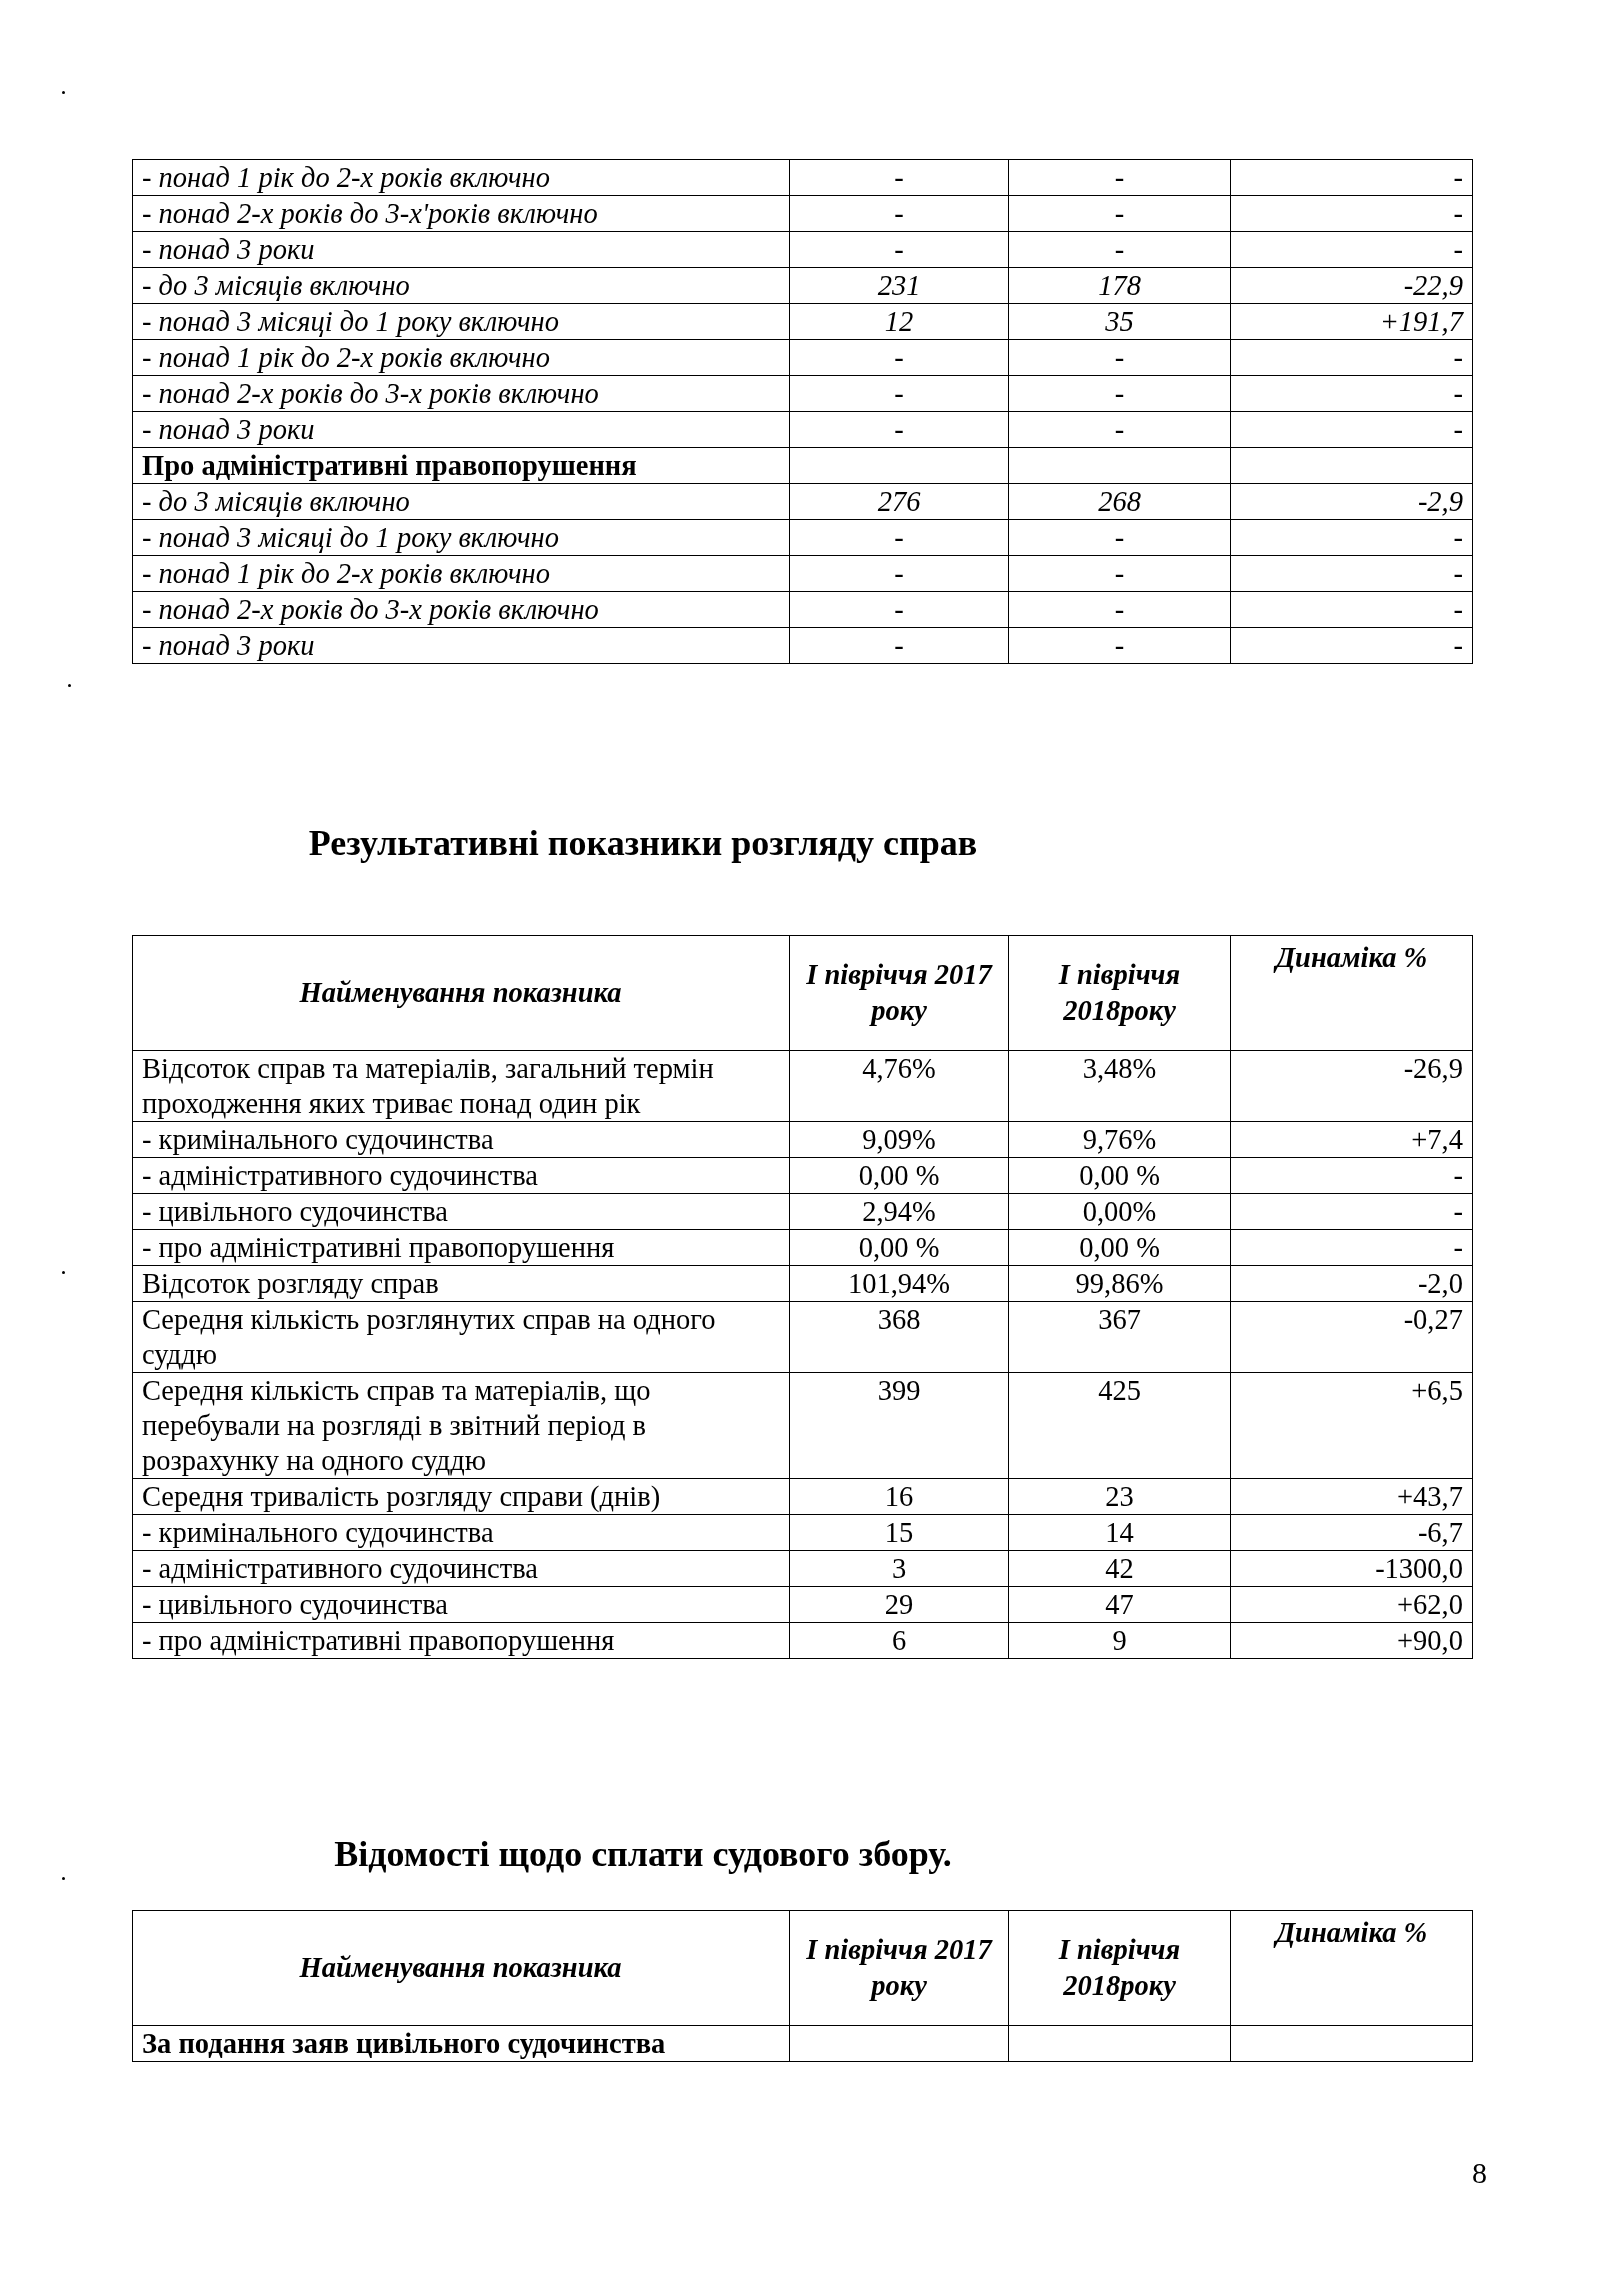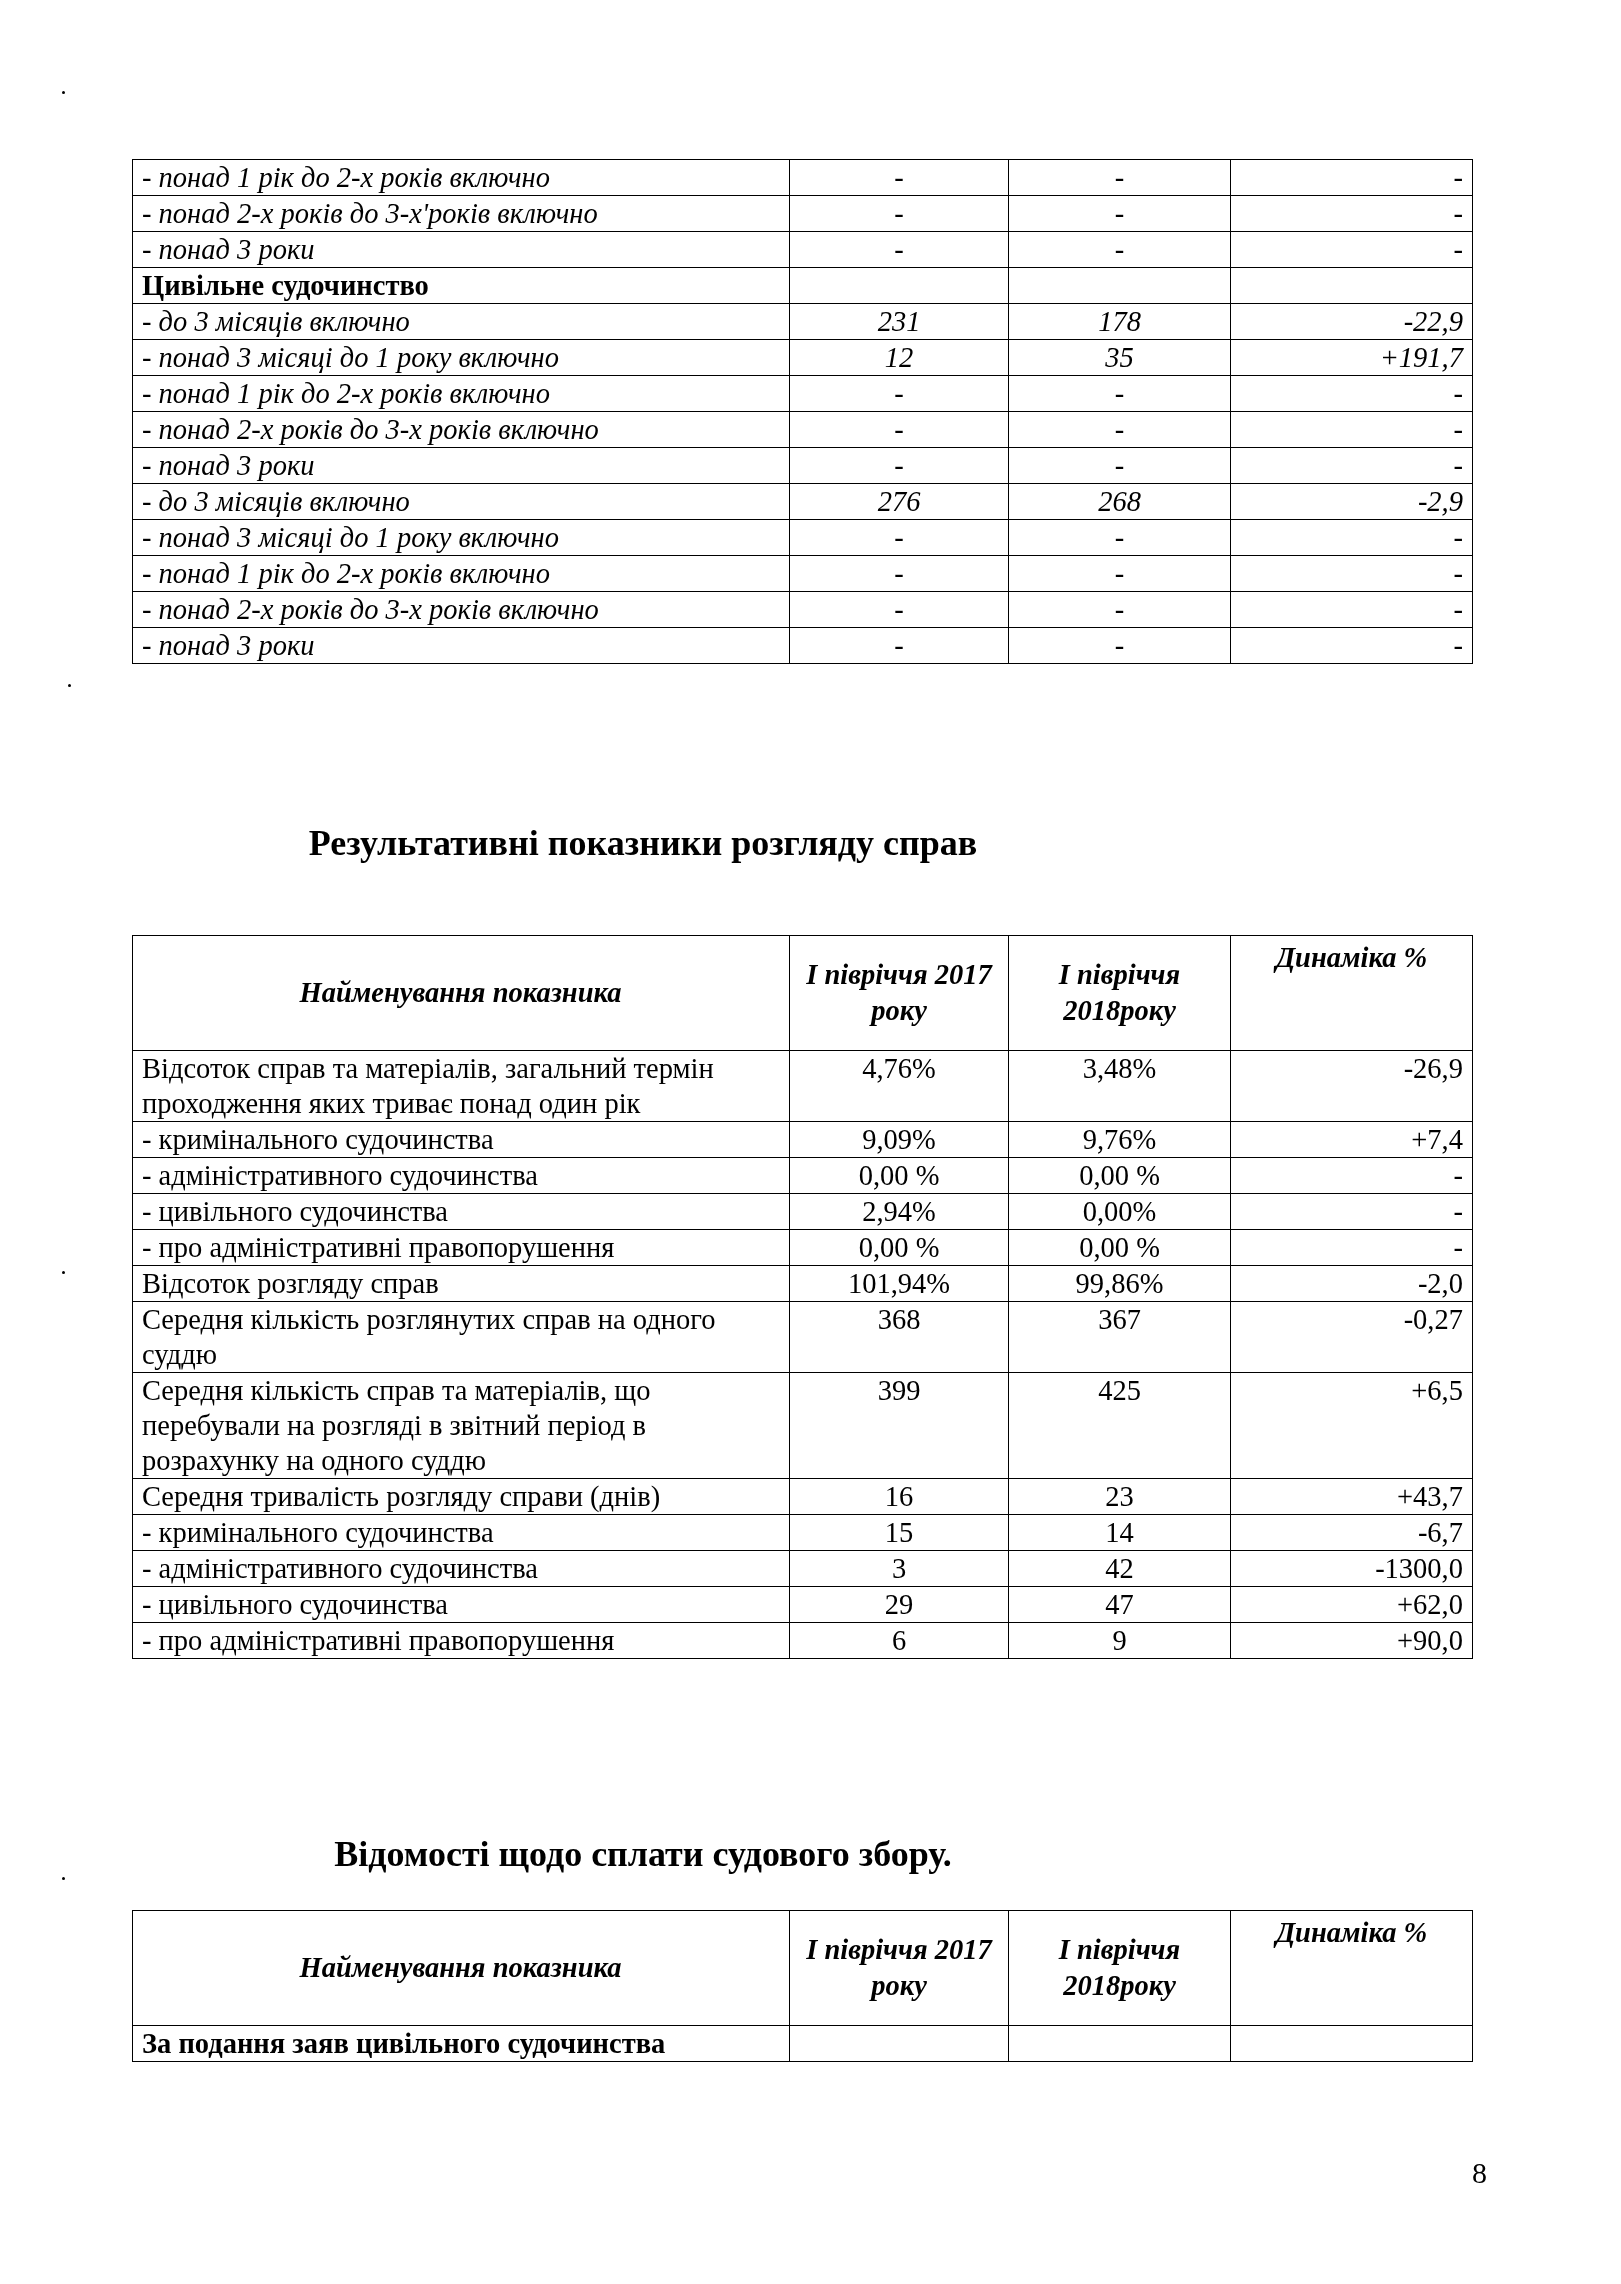--- a/index.html
+++ b/index.html
@@ -65,26 +65,20 @@
         <td class="num">-</td>
         <td class="num">-</td>
         <td class="dyn">-</td>
       </tr>
       <tr class="italic">
         <td class="lbl">- понад 3 роки</td>
         <td class="num">-</td>
         <td class="num">-</td>
         <td class="dyn">-</td>
       </tr>
-      <tr class="group">
-        <td class="lbl">Цивільне судочинство</td>
-        <td class="num"></td>
-        <td class="num"></td>
-        <td class="dyn"></td>
-      </tr>
       <tr class="italic">
         <td class="lbl">- до 3 місяців включно</td>
         <td class="num">231</td>
         <td class="num">178</td>
         <td class="dyn">-22,9</td>
       </tr>
       <tr class="italic">
         <td class="lbl">- понад 3 місяці до 1 року включно</td>
         <td class="num">12</td>
         <td class="num">35</td>
@@ -100,20 +94,26 @@
         <td class="lbl">- понад 2-х років до 3-х років включно</td>
         <td class="num">-</td>
         <td class="num">-</td>
         <td class="dyn">-</td>
       </tr>
       <tr class="italic">
         <td class="lbl">- понад 3 роки</td>
         <td class="num">-</td>
         <td class="num">-</td>
         <td class="dyn">-</td>
+      </tr>
+      <tr class="group">
+        <td class="lbl">Про  адміністративні правопорушення</td>
+        <td class="num"></td>
+        <td class="num"></td>
+        <td class="dyn"></td>
       </tr>
       <tr class="italic">
         <td class="lbl">- до 3 місяців включно</td>
         <td class="num">276</td>
         <td class="num">268</td>
         <td class="dyn">-2,9</td>
       </tr>
       <tr class="italic">
         <td class="lbl">- понад 3 місяці до 1 року включно</td>
         <td class="num">-</td>

